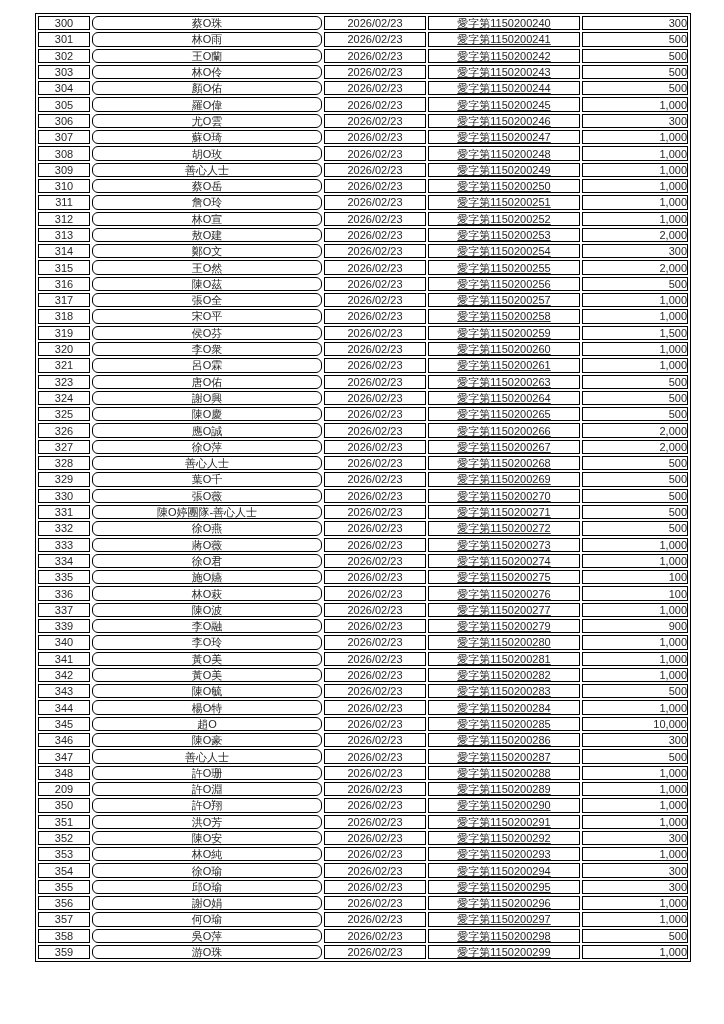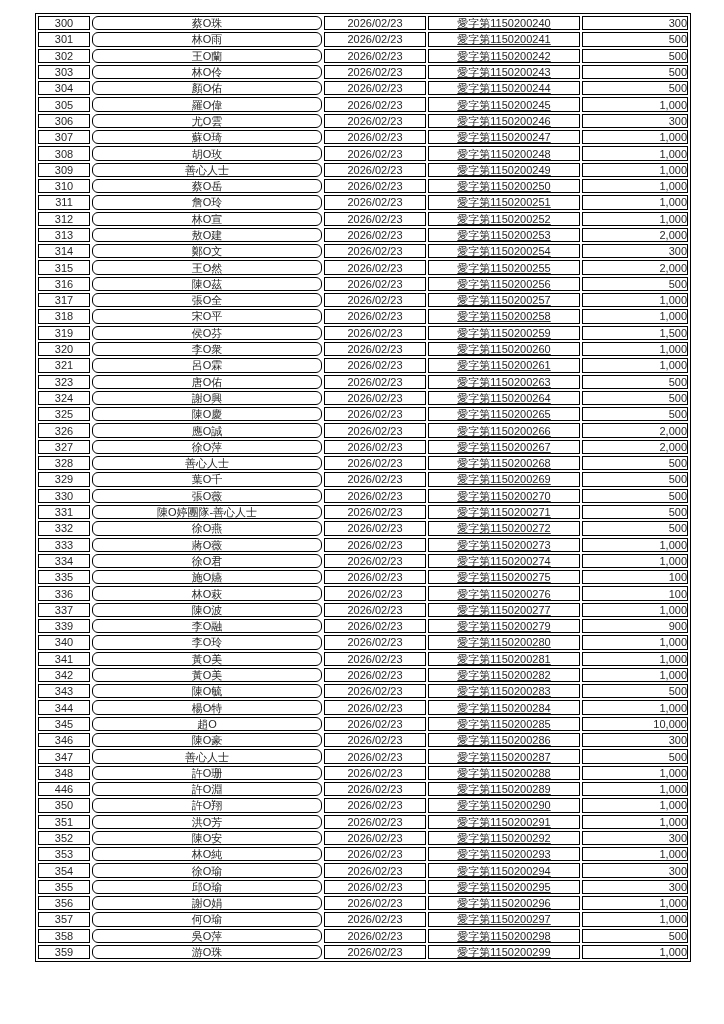--- a/index.html
+++ b/index.html
@@ -381,21 +381,21 @@
     <td class="col-amount">500</td>
   </tr>
         <tr>
     <td class="col-serial">348</td>
     <td class="col-name">許O珊</td>
     <td class="col-date">2026/02/23</td>
     <td class="col-receipt">愛字第1150200288</td>
     <td class="col-amount">1,000</td>
   </tr>
         <tr>
-    <td class="col-serial">446</td>
+    <td class="col-serial">209</td>
     <td class="col-name">許O淵</td>
     <td class="col-date">2026/02/23</td>
     <td class="col-receipt">愛字第1150200289</td>
     <td class="col-amount">1,000</td>
   </tr>
         <tr>
     <td class="col-serial">350</td>
     <td class="col-name">許O翔</td>
     <td class="col-date">2026/02/23</td>
     <td class="col-receipt">愛字第1150200290</td>

